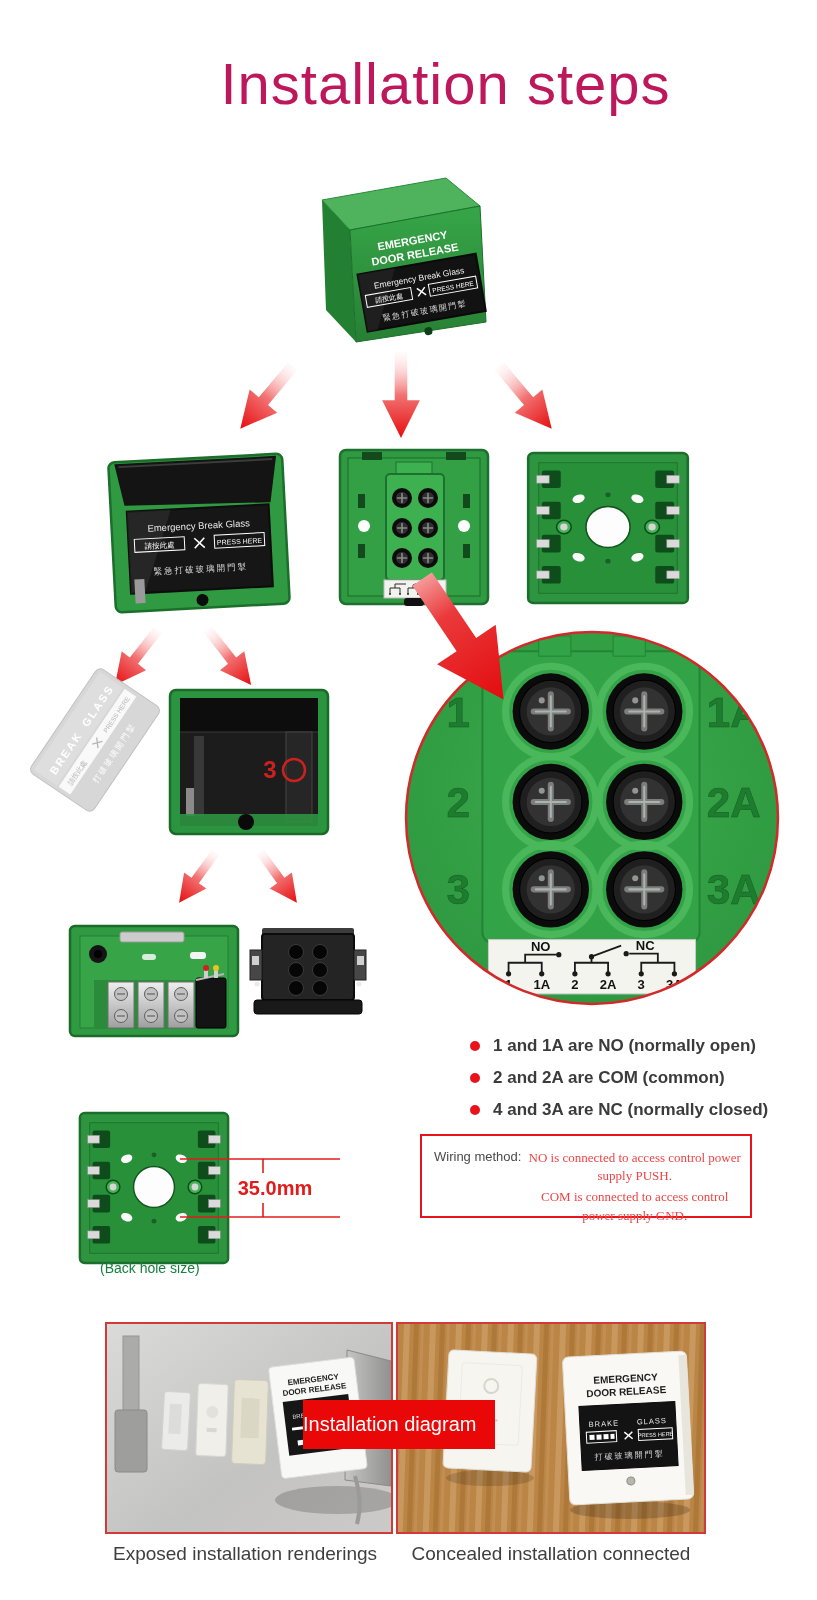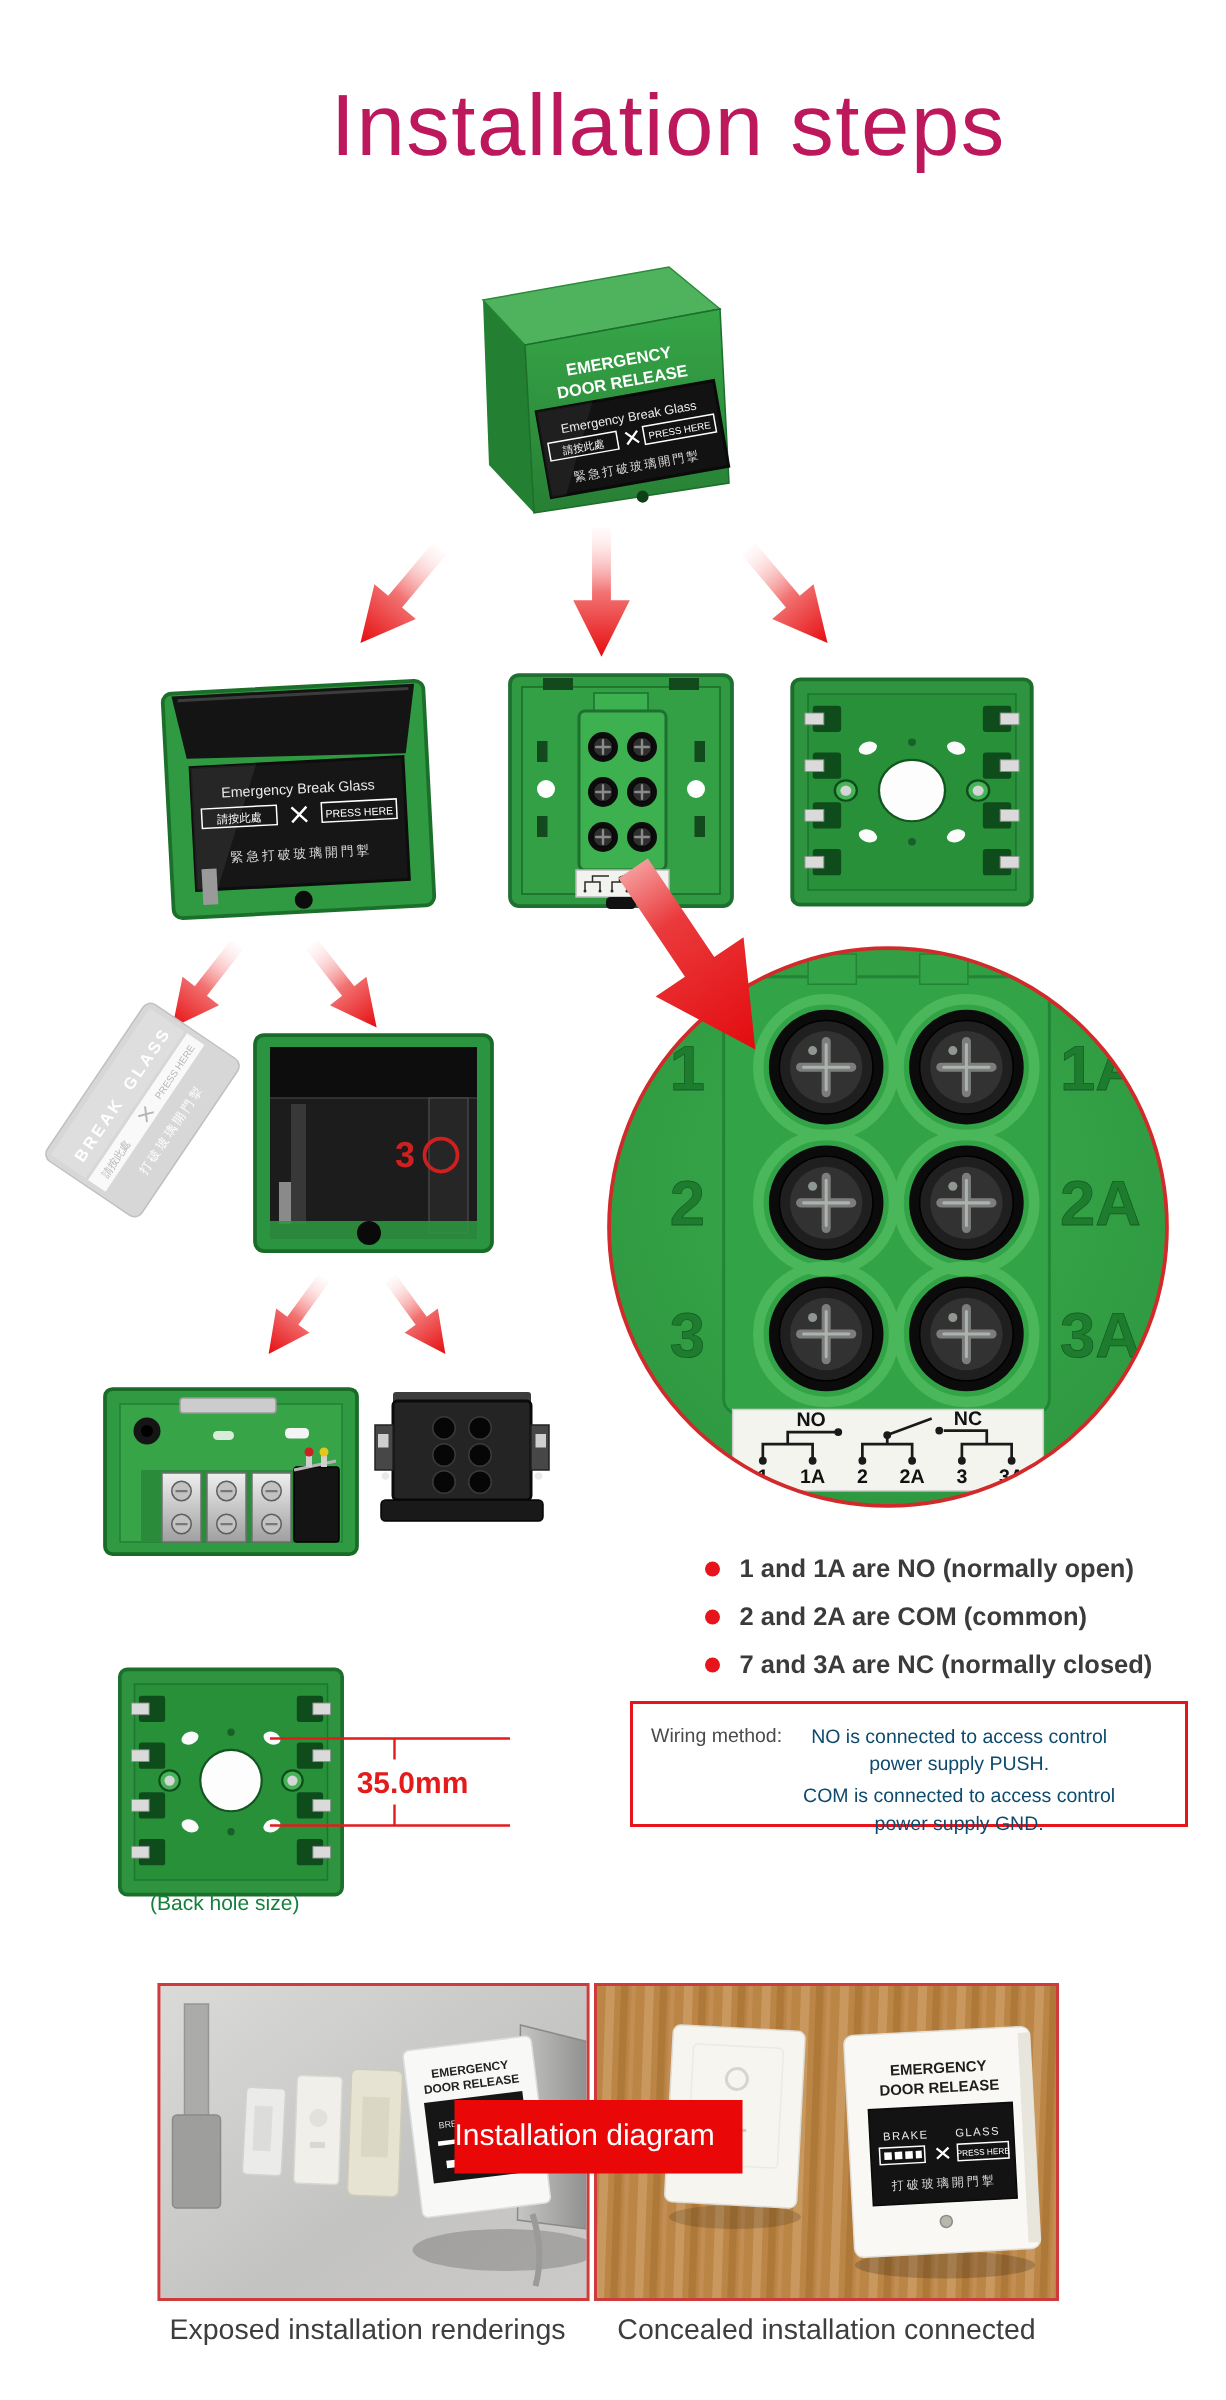--- a/index.html
+++ b/index.html
@@ -8,25 +8,25 @@
   .abs{position:absolute;}
   svg{display:block;}
   svg text{font-family:"Liberation Sans",sans-serif;}
   .page-title{position:absolute;left:0;top:50px;width:100%;text-align:center;
               font-size:58px;color:#be185d;letter-spacing:1px;margin-left:37px;}
   .arrow{position:absolute;}
   .notes{position:absolute;left:470px;top:1030px;font-weight:bold;}
   .note-row{display:flex;align-items:center;height:32px;}
   .note-dot{width:10px;height:10px;border-radius:50%;background:#e8141c;margin-right:13px;flex:0 0 auto;}
   .note-text{font-size:17px;color:#3b3b3b;white-space:nowrap;}
-  .wiring-box{position:absolute;left:420px;top:1134px;width:372px;height:84px;
+  .wiring-box{position:absolute;left:420px;top:1134px;width:332px;height:84px;
               border:2px solid #e8141c;box-sizing:border-box;display:flex;align-items:flex-start;
               padding:13px 6px 0 12px;}
   .wiring-label{font-size:13px;color:#4a4a4a;white-space:nowrap;margin-right:4px;}
-  .wiring-lines{width:228px;text-align:center;font-size:13px;color:#0c4a6e;line-height:1.4;}
+  .wiring-lines{width:228px;text-align:center;font-size:13px;color:#ef4444;line-height:1.4;font-family:Liberation Serif, serif;}
   .wiring-lines .l2{margin-top:3px;}
   .backhole-caption{position:absolute;left:100px;top:1260px;font-size:14px;color:#15803d;}
   .photo{position:absolute;top:1322px;height:212px;border:2px solid #cf3a3a;box-sizing:border-box;
          overflow:hidden;background:#ddd;}
   .photo-left{left:105px;width:288px;}
   .photo-right{left:396px;width:310px;}
   .badge{position:absolute;left:303px;top:1400px;width:192px;height:49px;background:#ea0707;
          color:#ffffff;font-size:20px;text-align:left;line-height:49px;z-index:30;}
   .caption{position:absolute;top:1543px;font-size:19px;color:#3e3e3e;text-align:center;}
   .caption-left{left:95px;width:300px;}
@@ -371,21 +371,21 @@
     <div class="note-row">
       <span class="note-dot"></span>
       <span class="note-text">1 and 1A are NO (normally open)</span>
     </div>
     <div class="note-row">
       <span class="note-dot"></span>
       <span class="note-text">2 and 2A are COM (common)</span>
     </div>
     <div class="note-row">
       <span class="note-dot"></span>
-      <span class="note-text">7 and 3A are NC (normally closed)</span>
+      <span class="note-text">4 and 3A are NC (normally closed)</span>
     </div>
   </div>
 
   <div class="wiring-box">
     <span class="wiring-label">Wiring method:</span>
     <div class="wiring-lines">
       <div class="l1">NO is connected to access control power supply PUSH.</div>
       <div class="l2">COM is connected to access control power supply GND.</div>
     </div>
   </div>

